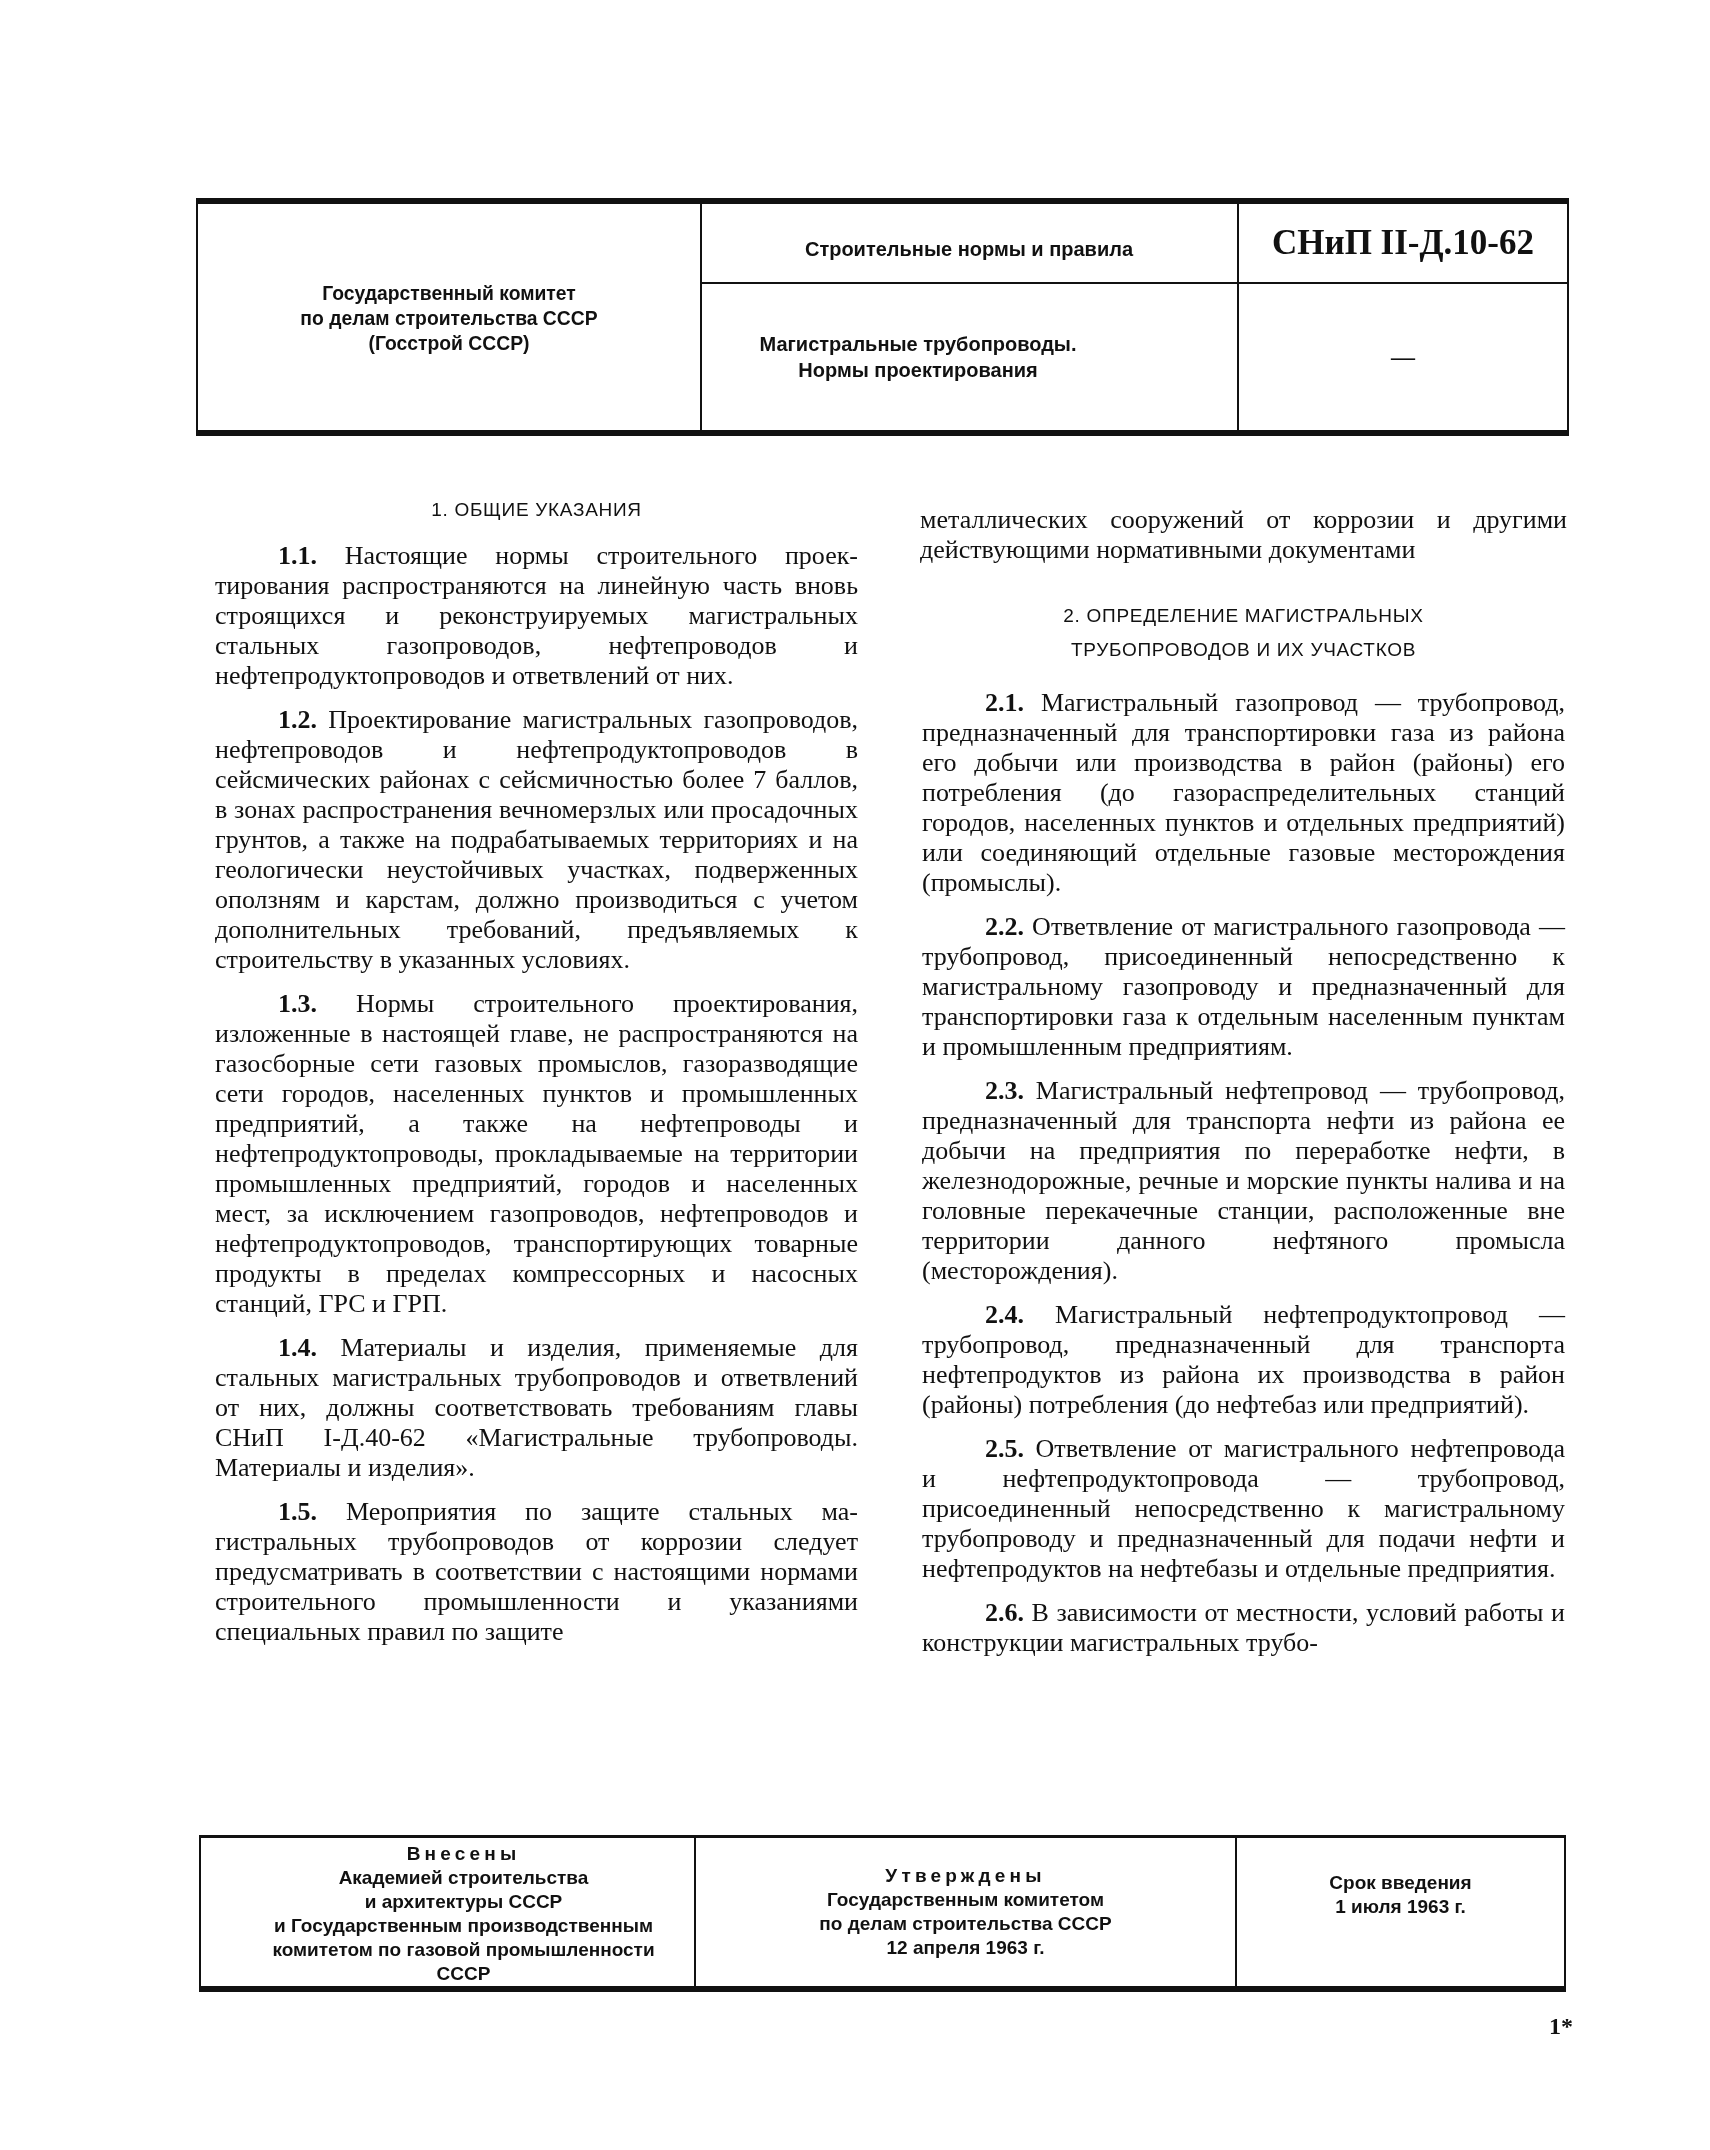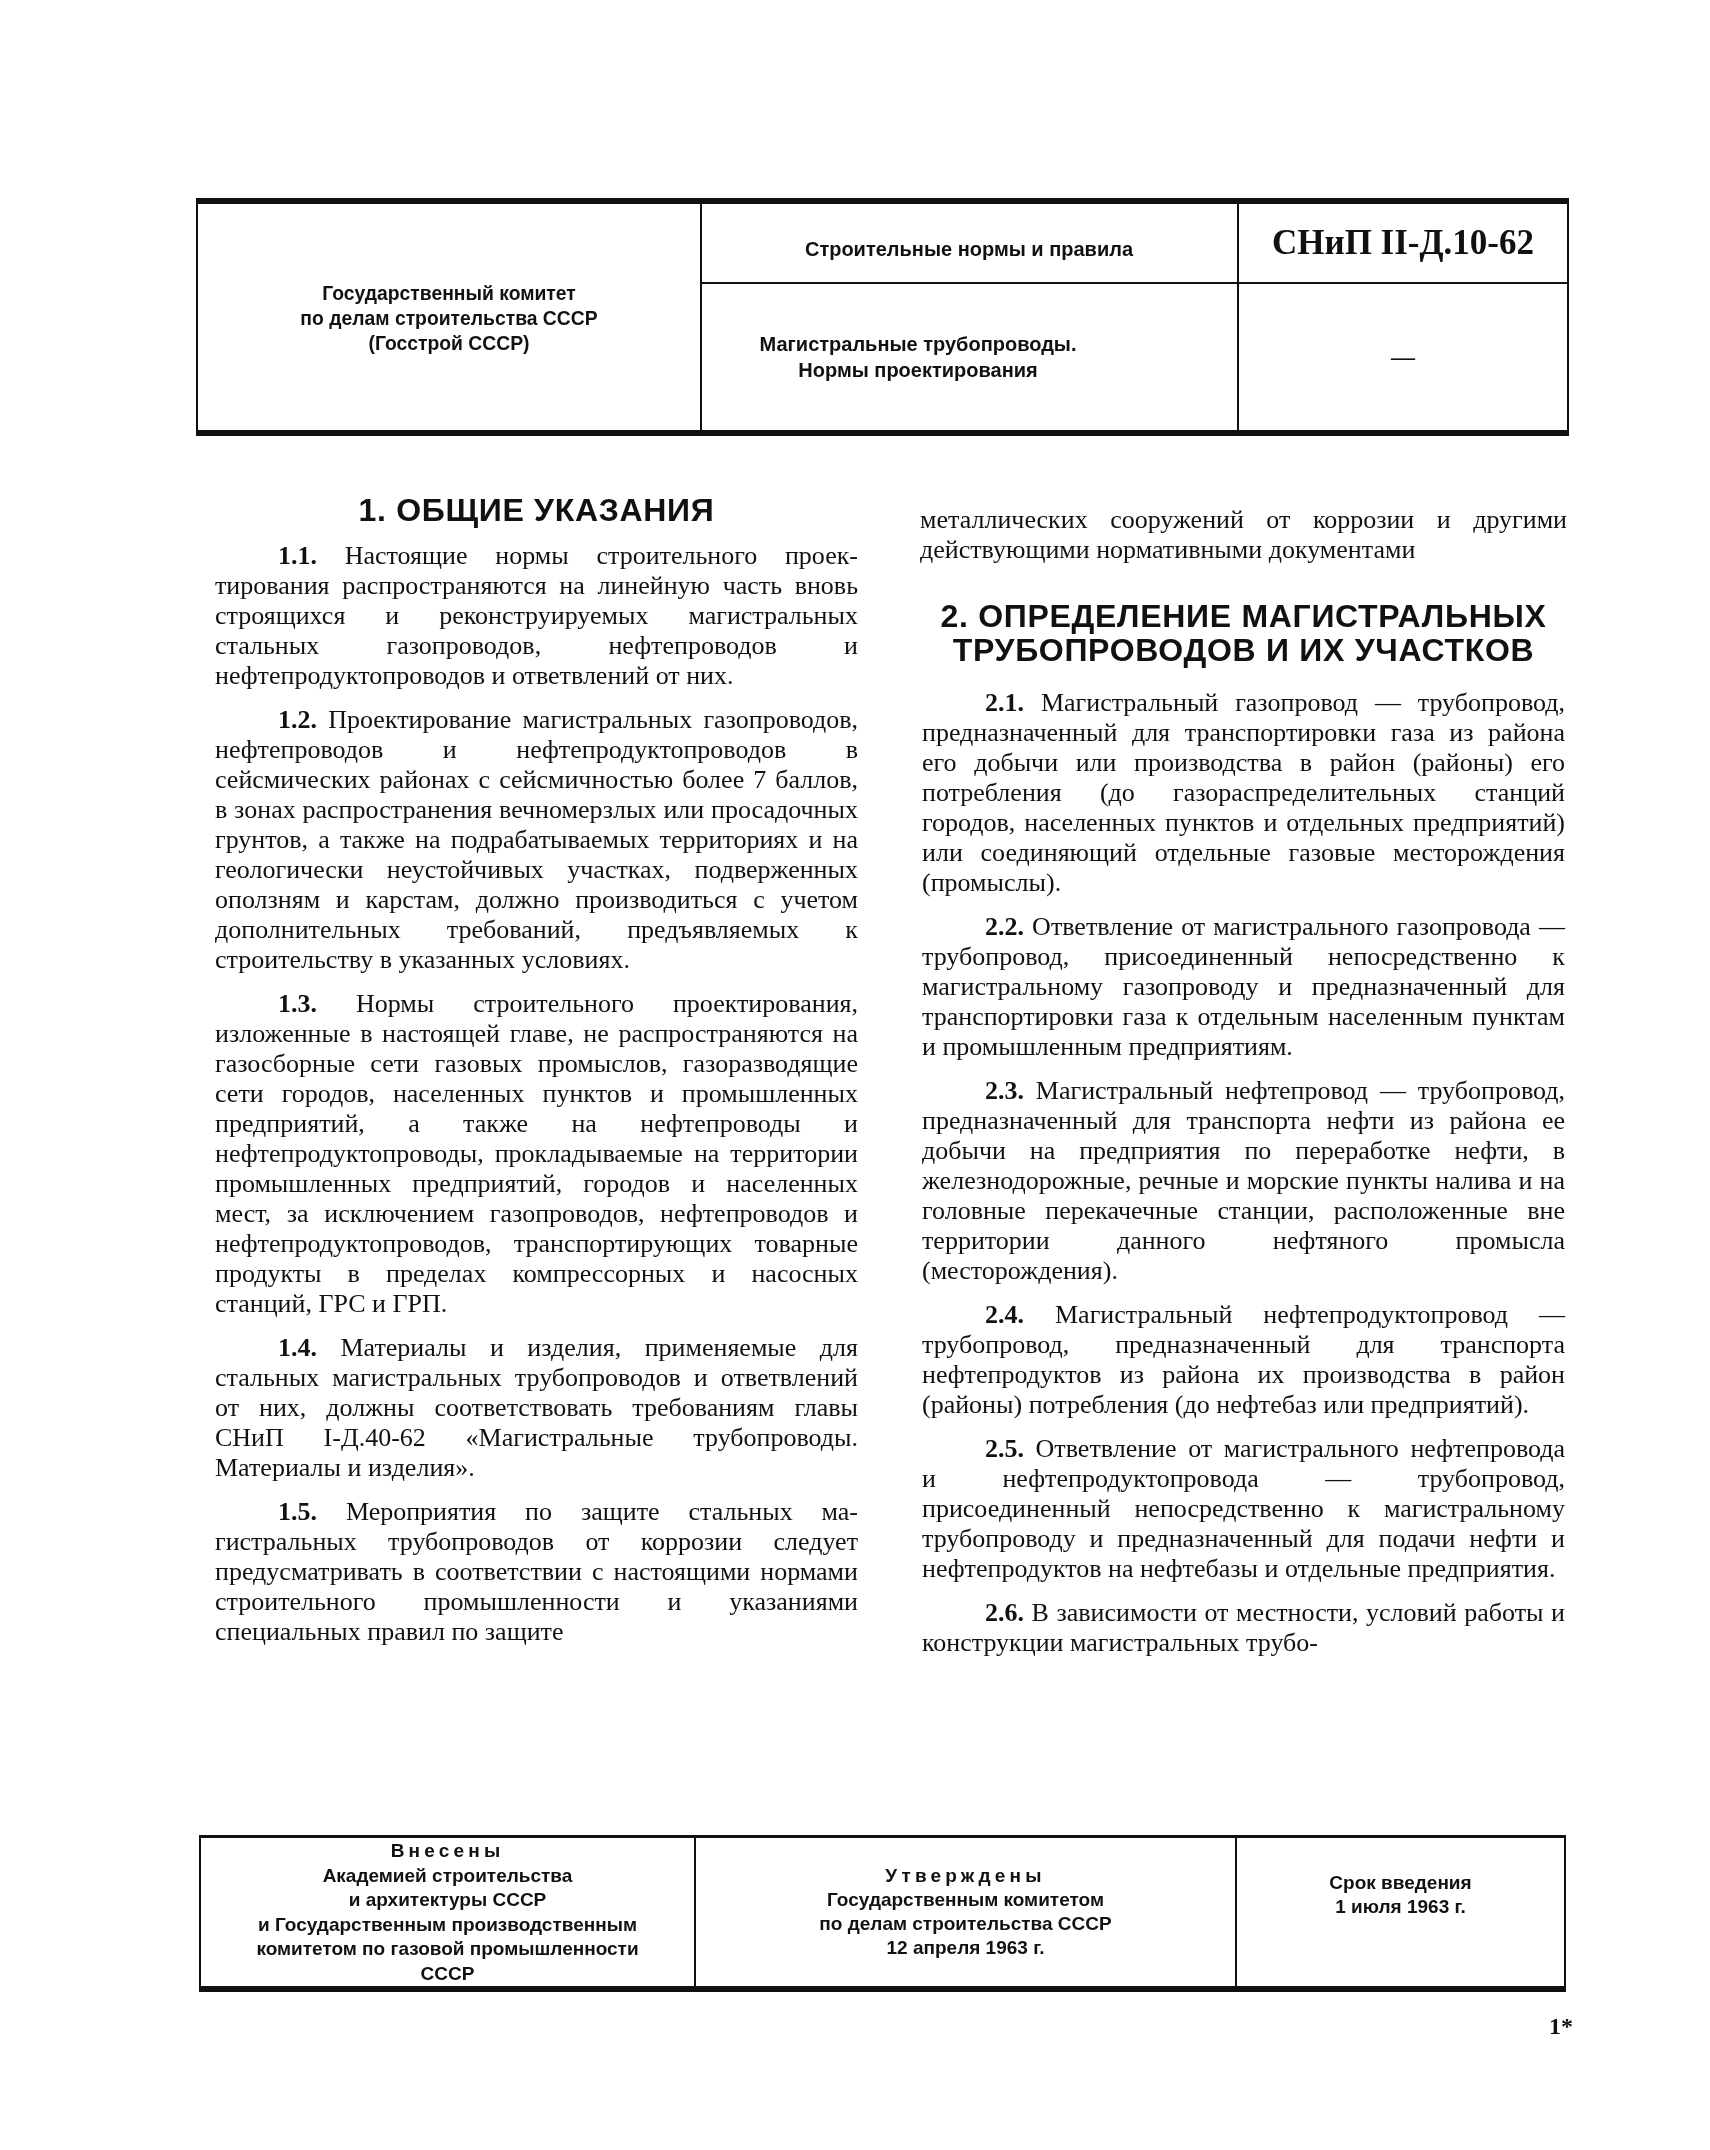--- a/index.html
+++ b/index.html
@@ -30,36 +30,36 @@
     display:flex; align-items:center; justify-content:center;
     font-family: "Liberation Serif", serif; font-size: 35px; font-weight: bold; }
   .hdr .c3b { position: absolute; left: 1041px; right: 0; top: 80px; bottom: 0;
     display:flex; align-items:center; justify-content:center; font-size: 24px; font-weight: bold; }
 
   .col { position: absolute; top: 493px; width: 671px;
     font-family: "Liberation Serif", serif; font-size: 26px; line-height: 30px;
     text-align: justify; }
   .col.left { left: 201px; }
   .col.right { left: 908px; }
-  .sec-title { text-align: center; font-weight: bold; font-family: "Liberation Sans", sans-serif;
-    font-size: 32px; line-height: 34px; letter-spacing: 0.7px; margin: 0 0 4.2px 0; }
+  .sec-title { text-align: center; font-weight: normal; font-family: "Liberation Sans", sans-serif;
+    font-size: 19px; line-height: 34px; letter-spacing: 0.7px; margin: 0 0 4.2px 0; }
   .col.right .sec-title { margin: 34px 0 21px 0; }
   .para { margin: 14px; text-indent: 63px; hyphens: manual; }
   .para .num { font-weight: bold; }
   .cont { margin: 12px; }
 
   .ftr {
     position: absolute; left: 199px; top: 1835px; width: 1367px; height: 157px;
     border-top: 3.5px solid #111; border-bottom: 6.3px solid #111;
     border-left: 2.1px solid #111; border-right: 2.1px solid #111; box-sizing: border-box;
     font-family: "Liberation Sans", sans-serif; font-weight: bold; font-size: 19px; line-height: 24px;
   }
   .ftr .f { position: absolute; top: 0; bottom: 0; display:flex; flex-direction:column;
     align-items:center; text-align:center; }
-  .ftr .f1 { left: 0; width: 493px; justify-content: space-between; padding-top: 1.4px; }
+  .ftr .f1 { left: 16px; width: 493px; justify-content: flex-end; padding-top: 1.4px; }
   .ftr .f2 { left: 495px; width: 539px; justify-content: center; }
   .ftr .f3 { left: 1036px; right: 0; justify-content: center; padding-bottom: 35px; }
   .ftr .v1 { position: absolute; left: 493px; top: 0; bottom: 0; border-left: 2.1px solid #111; }
   .ftr .v2 { position: absolute; left: 1034px; top: 0; bottom: 0; border-left: 2.1px solid #111; }
   .spaced { letter-spacing: 4.2px; }
   .pagenum { position: absolute; left: 1549px; top: 2013px; font-size: 24px; font-weight: bold;
     font-family: "Liberation Serif", serif; }
 </style>
 </head>
 <body>

